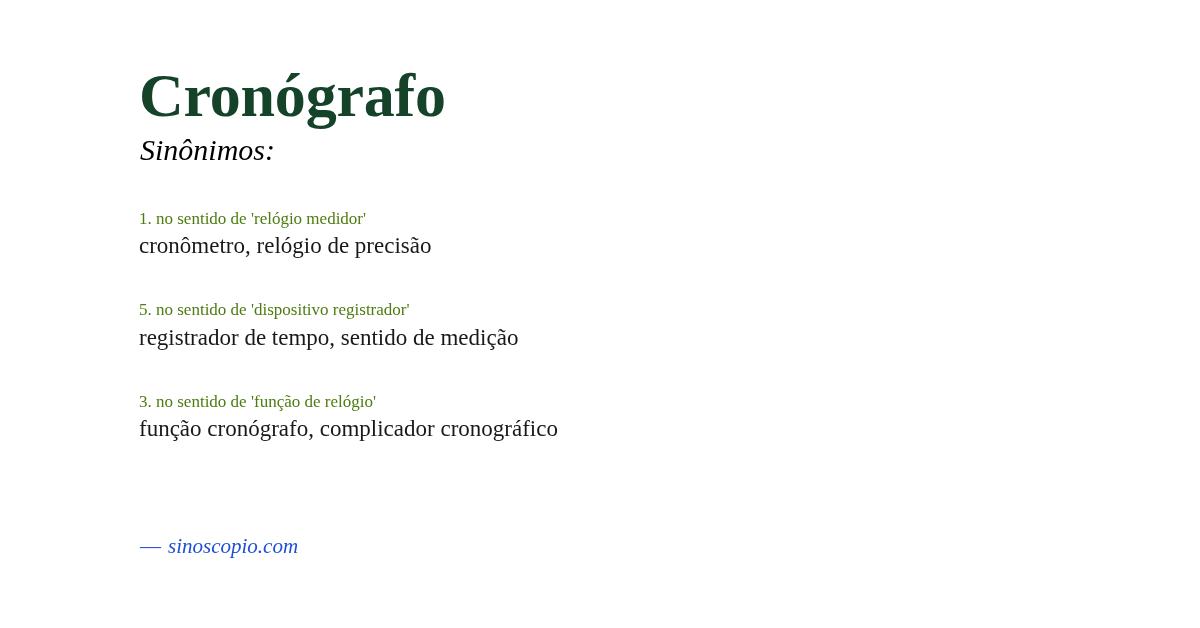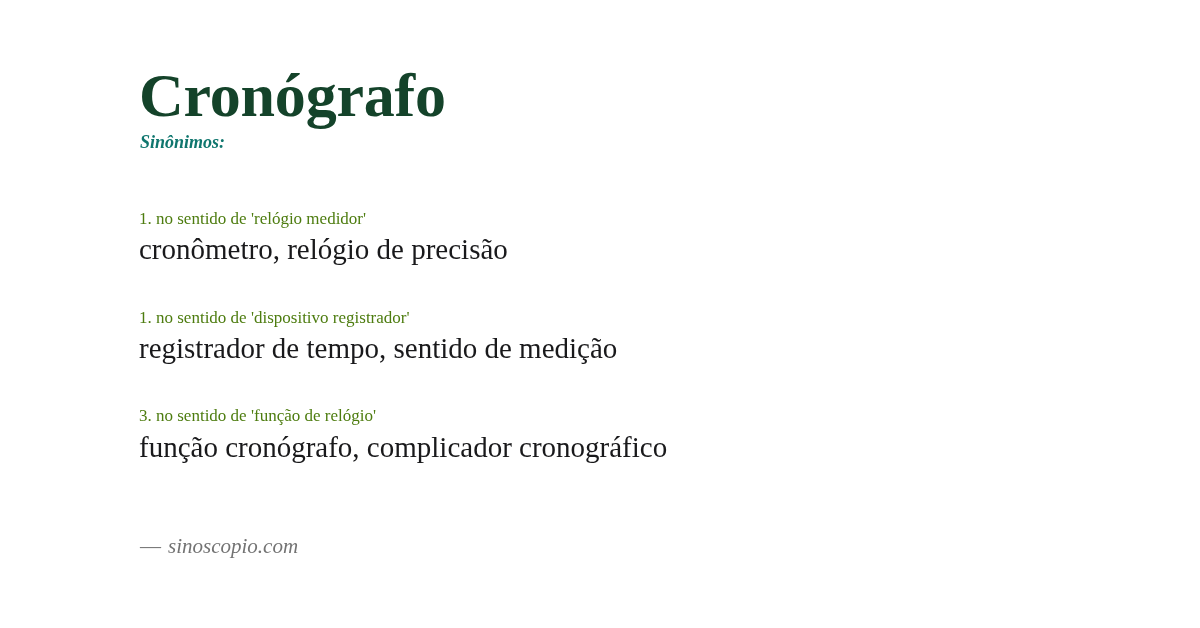--- a/index.html
+++ b/index.html
@@ -34,25 +34,25 @@
     letter-spacing: -0.2px;
     color: #14432a;
     white-space: nowrap;
   }
 
   .subtitle {
     position: absolute;
     left: 140px;
     top: 133px;
     margin: 0;
-    font-size: 18px;
-    font-weight: 700;
+    font-size: 30px;
+    font-weight: 400;
     font-style: italic;
     line-height: 1.1;
-    color: #0f766e;
+    color: #000000;
     white-space: nowrap;
   }
 
   .senses {
     position: absolute;
     left: 139px;
     top: 208px;
     width: 1000px;
   }
 
@@ -67,36 +67,36 @@
     margin: 0 0 3px 0;
     font-size: 17px;
     font-weight: 400;
     line-height: 1.25;
     color: #4d7c0f;
     white-space: nowrap;
   }
 
   .sense-synonyms {
     margin: 0;
-    font-size: 29px;
+    font-size: 23px;
     font-weight: 400;
     line-height: 1.22;
     color: #19191b;
     white-space: nowrap;
   }
 
   .attribution {
     position: absolute;
     left: 140px;
     top: 534px;
     margin: 0;
     font-size: 21px;
     font-style: italic;
     line-height: 1.2;
-    color: #737373;
+    color: #1d4ed8;
     white-space: nowrap;
   }
   .attribution .dash {
     font-style: normal;
     padding-right: 7px;
   }
 </style>
 </head>
 <body>
 
@@ -107,21 +107,21 @@
   <div class="subtitle">Sinônimos:</div>
 
   <div class="senses">
 
     <div class="sense-block">
       <div class="sense-label">1. no sentido de 'relógio medidor'</div>
       <div class="sense-synonyms">cronômetro, relógio de precisão</div>
     </div>
 
     <div class="sense-block">
-      <div class="sense-label">1. no sentido de 'dispositivo registrador'</div>
+      <div class="sense-label">5. no sentido de 'dispositivo registrador'</div>
       <div class="sense-synonyms">registrador de tempo, sentido de medição</div>
     </div>
 
     <div class="sense-block">
       <div class="sense-label">3. no sentido de 'função de relógio'</div>
       <div class="sense-synonyms">função cronógrafo, complicador cronográfico</div>
     </div>
 
   </div>
 

